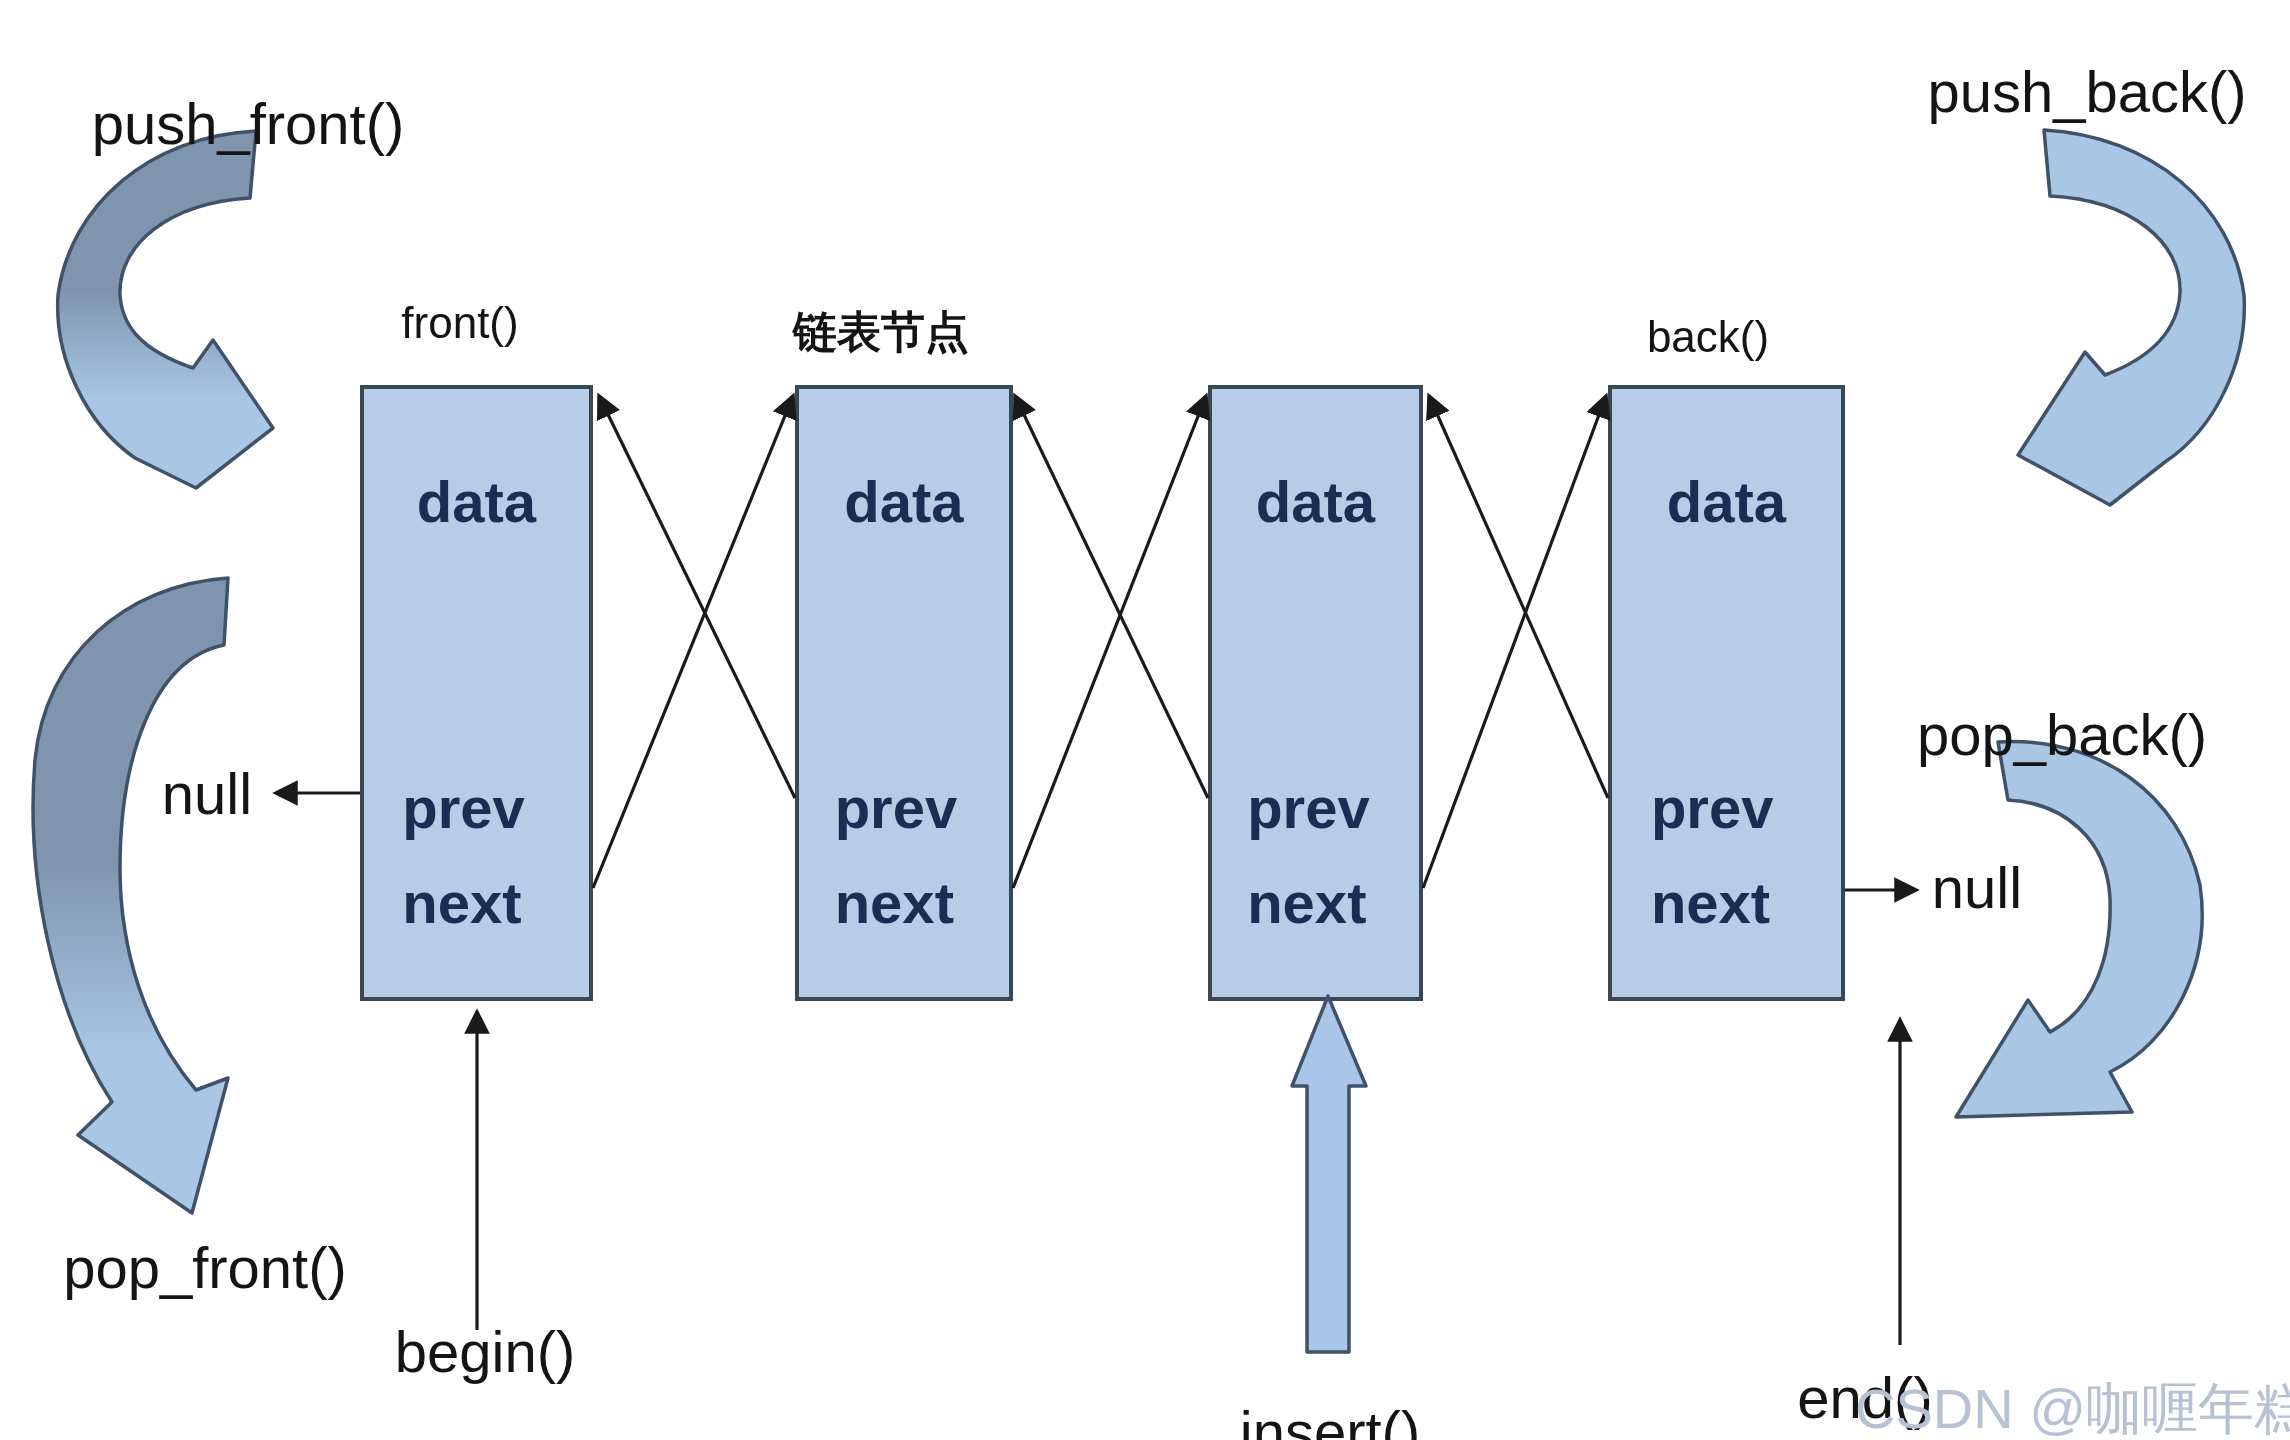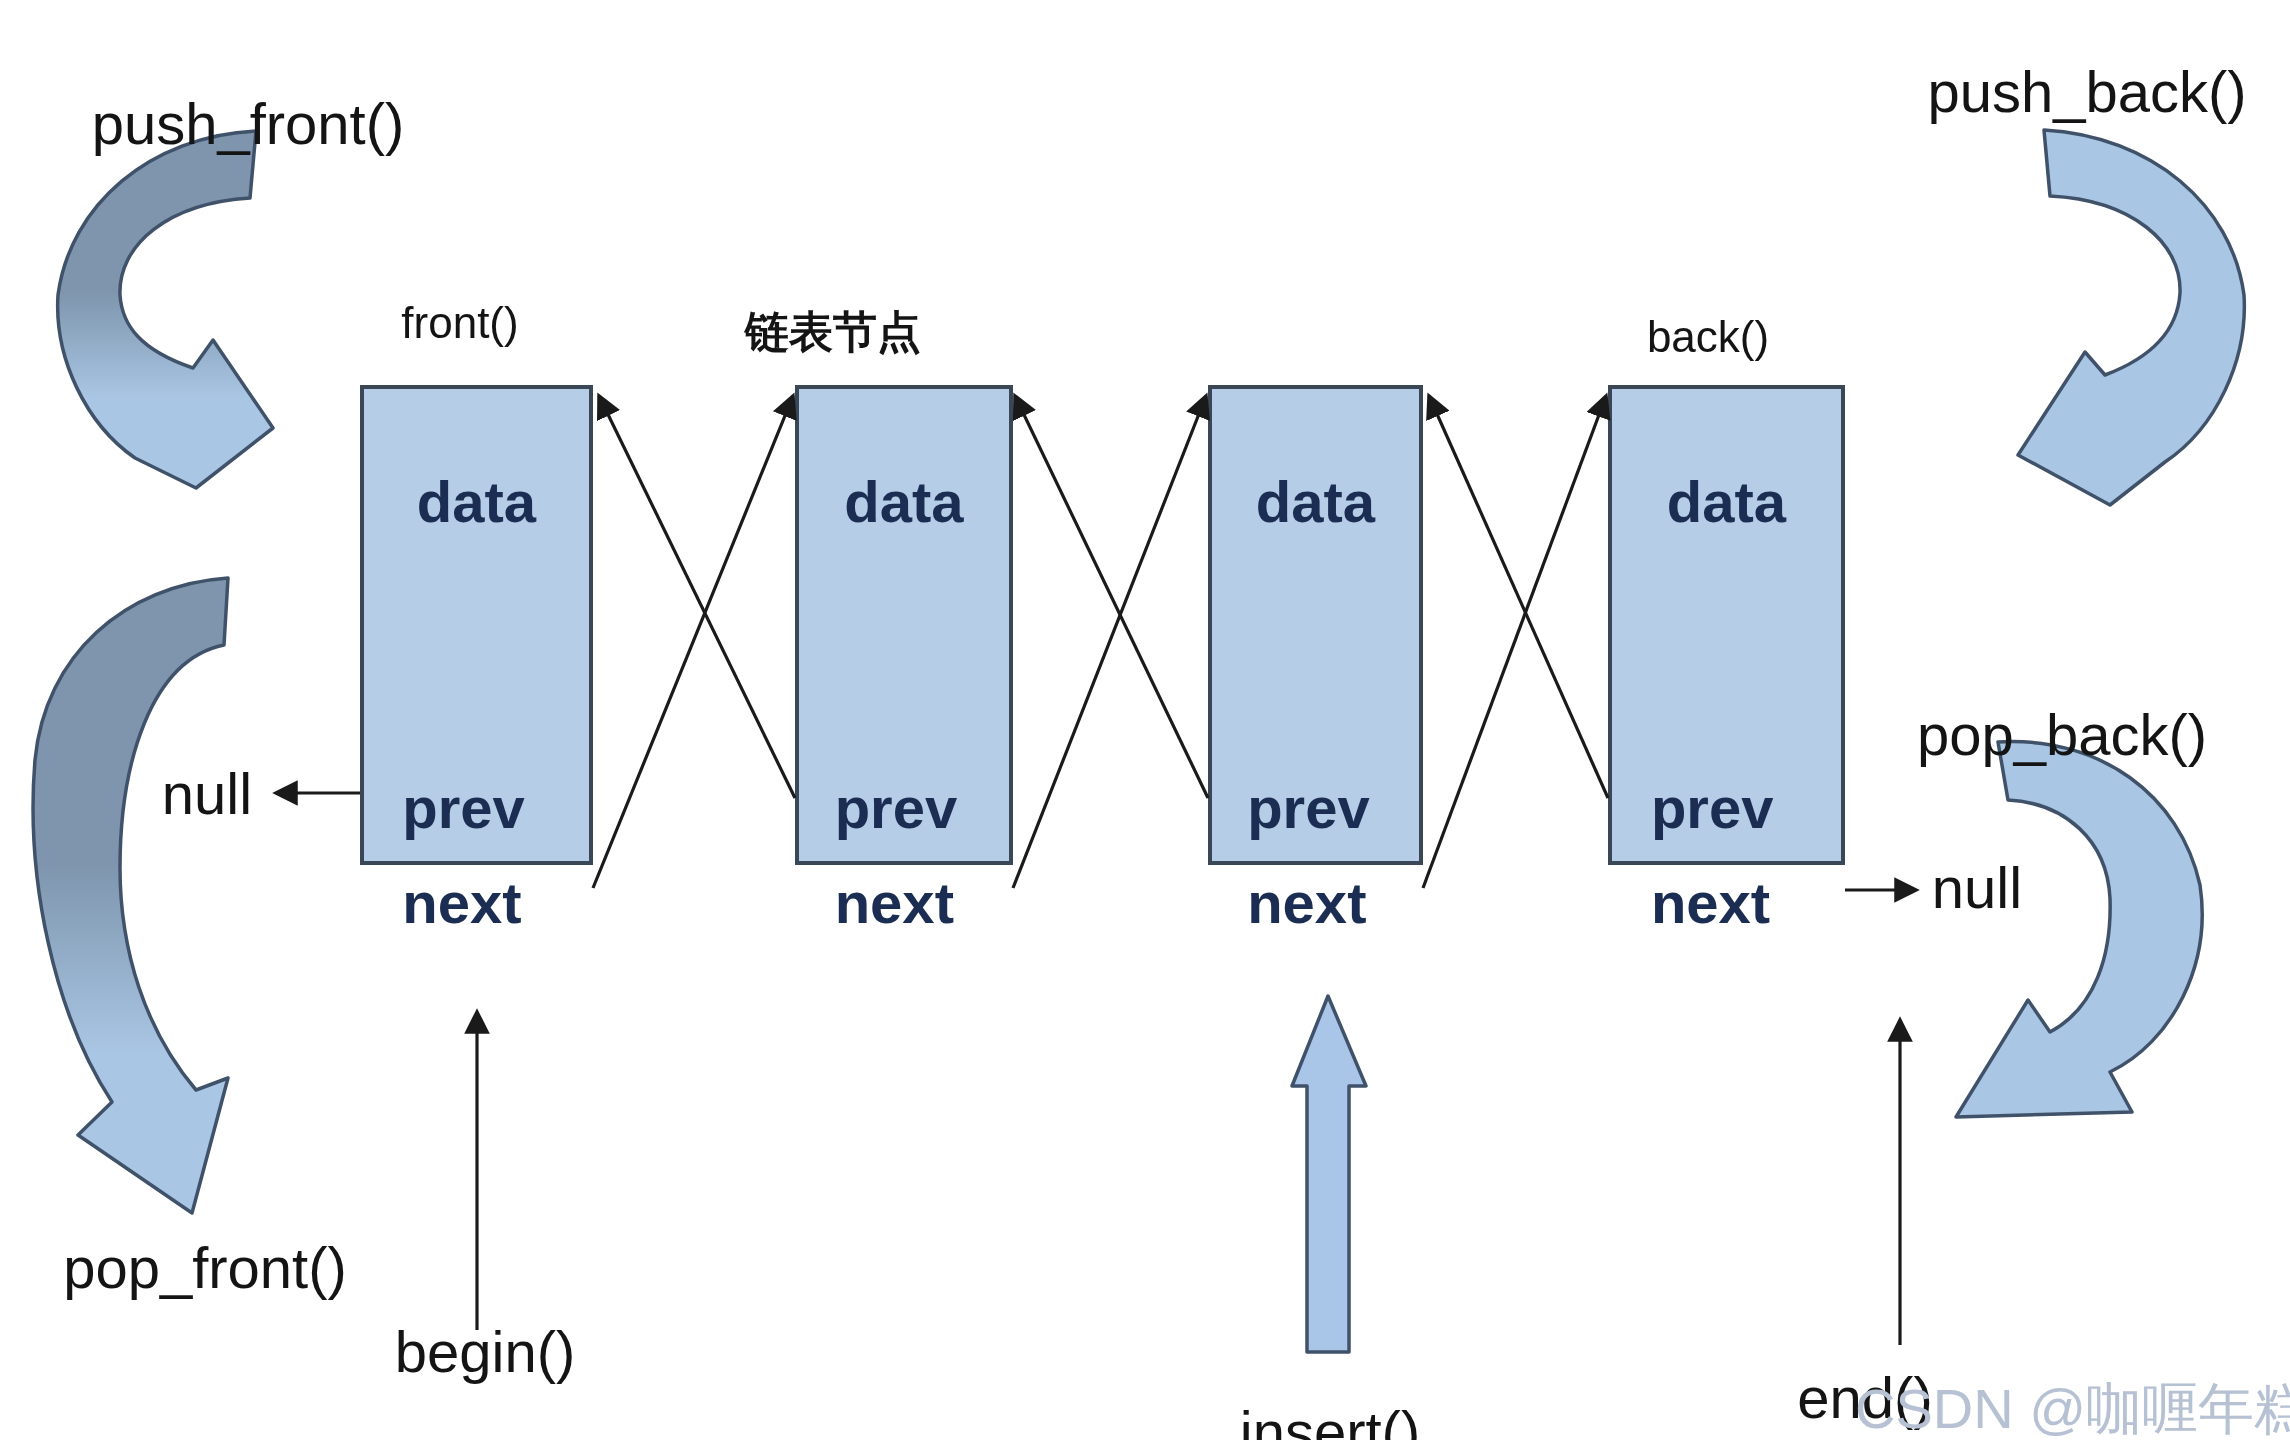--- a/index.html
+++ b/index.html
@@ -9,21 +9,21 @@
     --watermark-color:#b6c1d3;
   }
   html,body{margin:0;padding:0;}
   body{
     width:2290px;height:1440px;background:#ffffff;position:relative;overflow:hidden;
     font-family:"Liberation Sans","DejaVu Sans",sans-serif;
   }
   .stage{position:absolute;inset:0;width:2290px;height:1440px;}
   svg.overlay{position:absolute;left:0;top:0;z-index:2;pointer-events:none;}
   .node{
-    position:absolute;top:385px;height:480px;z-index:1;
+    position:absolute;top:385px;height:616px;z-index:1;
     background:var(--node-fill);border:4px solid var(--node-border);
     box-sizing:border-box;
   }
   .node .row{
     position:absolute;left:0;width:100%;
     color:var(--node-text);font-size:58px;font-weight:bold;line-height:70px;
   }
   .row.data{top:78px;text-align:center;}
   .row.prev{top:384px;text-align:left;padding-left:17%;box-sizing:border-box;}
   .row.next{top:479px;text-align:left;padding-left:17%;box-sizing:border-box;}
@@ -114,21 +114,21 @@
     <line class="thin" x1="477" y1="1330" x2="477" y2="1012" marker-end="url(#ah)"></line>
     <line class="thin" x1="1900" y1="1345" x2="1900" y2="1020" marker-end="url(#ah)"></line>
   </svg>
 
   <div class="lbl op" style="left:248px;top:88px;margin-top:36px;">push_front()</div>
   <div class="lbl op" style="left:2087px;top:92px;">push_back()</div>
   <div class="lbl op" style="left:205px;top:1268px;">pop_front()</div>
   <div class="lbl op" style="left:2062px;top:735px;">pop_back()</div>
 
   <div class="lbl" style="left:460px;top:323px;">front()</div>
-  <div class="lbl" style="left:833px;top:332px;font-weight:bold;">链表节点</div>
+  <div class="lbl" style="left:881px;top:332px;font-weight:bold;">链表节点</div>
   <div class="lbl" style="left:1708px;top:337px;">back()</div>
 
   <div class="lbl op" style="left:485px;top:1352px;">begin()</div>
   <div class="lbl op" style="left:1330px;top:1432px;">insert()</div>
   <div class="lbl op" style="left:1865px;top:1398px;">end()</div>
 
   <div class="lbl op" style="left:207px;top:794px;">null</div>
   <div class="lbl op" style="left:1977px;top:888px;">null</div>
 
   <div class="watermark">CSDN @咖喱年糕</div>

